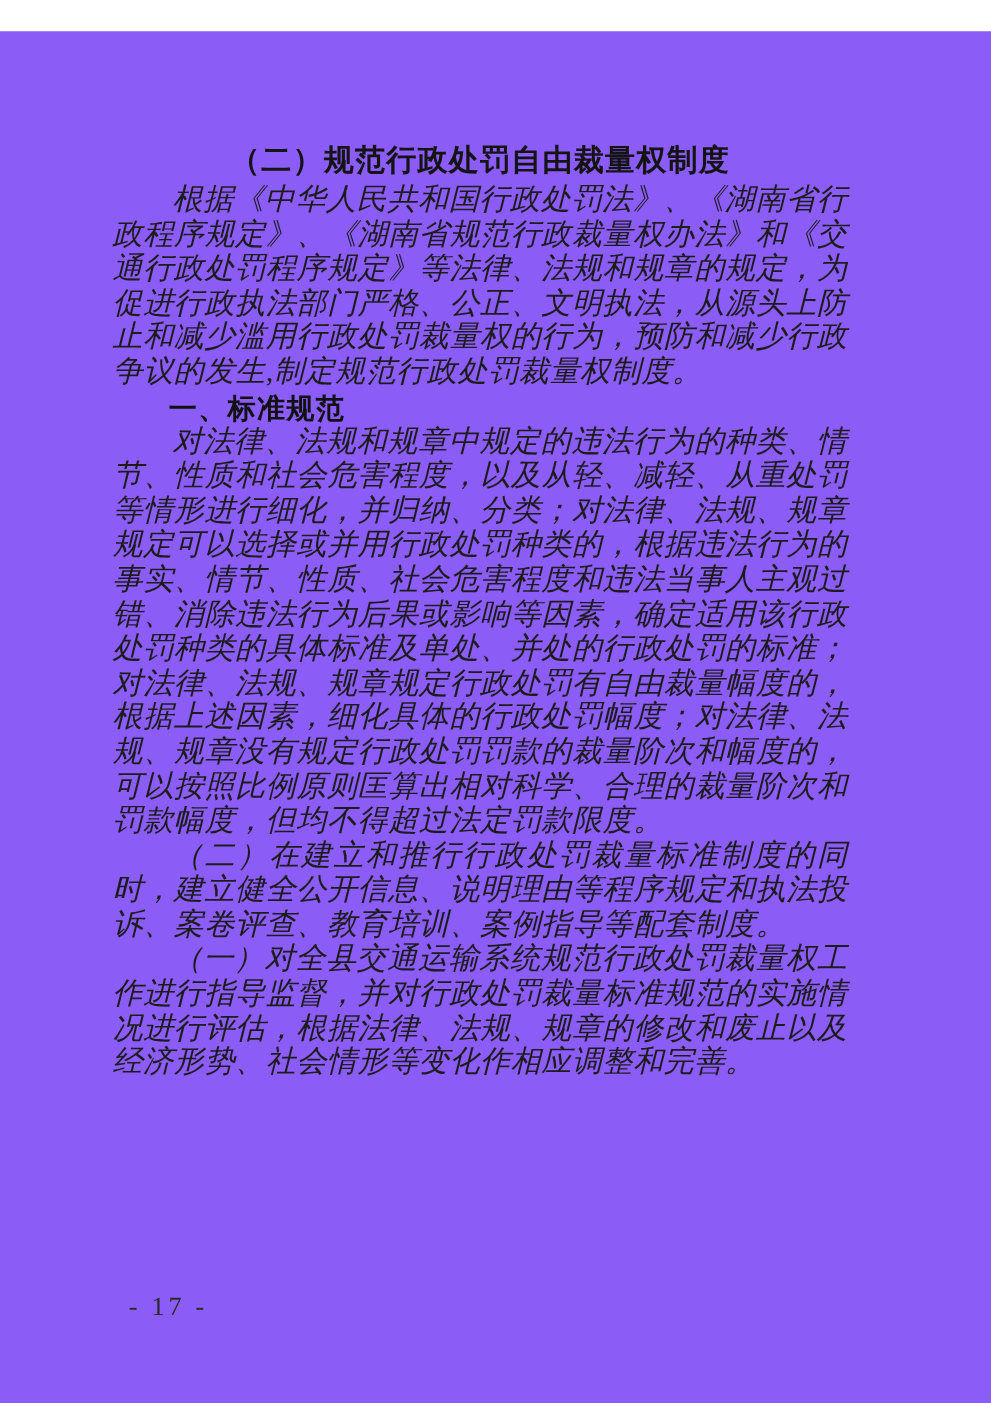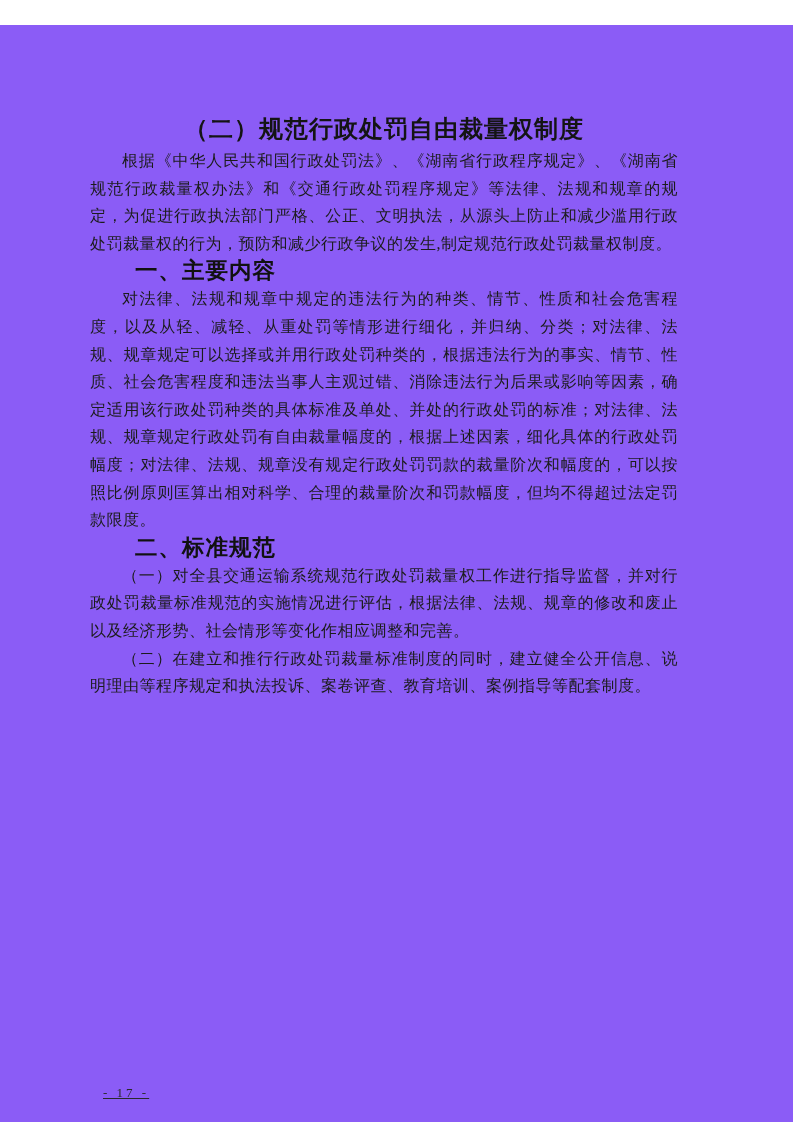--- a/index.html
+++ b/index.html
@@ -27,67 +27,66 @@
     margin: 0 0 2px 0;
     text-align: center;
     font-size: 24px;
     font-weight: bold;
     line-height: 32px;
     color: #141414;
     letter-spacing: 1px;
   }
   .body-para {
     margin: 0;
-    font-size: 16px;
+    font-size: 24px;
     line-height: 27.6px;
     text-align: justify;
     text-justify: inter-character;
     text-indent: 2em;
     color: #1c1c1c;
     letter-spacing: 0.5px;
+    font-style: italic;
   }
   .sec-heading {
     margin: 0;
     font-family: "Liberation Sans", "DejaVu Sans", sans-serif;
     font-size: 22.5px;
     font-weight: bold;
     line-height: 28px;
     text-indent: 2em;
     color: #111111;
     letter-spacing: 1px;
   }
   .page-number {
     position: absolute;
     left: 103px;
-    top: 1060px;
-    font-size: 13px;
+    top: 1008px;
+    font-size: 21px;
     letter-spacing: 3px;
     color: #2a2a2a;
     font-family: "Liberation Serif", "DejaVu Serif", serif;
-    text-decoration: underline;
   }
 </style>
 </head>
 <body>
 
 <div class="page">
   <div class="content">
 
     <h1 class="doc-title">（二）规范行政处罚自由裁量权制度</h1>
 
     <p class="body-para">根据《中华人民共和国行政处罚法》、《湖南省行政程序规定》、《湖南省规范行政裁量权办法》和《交通行政处罚程序规定》等法律、法规和规章的规定，为促进行政执法部门严格、公正、文明执法，从源头上防止和减少滥用行政处罚裁量权的行为，预防和减少行政争议的发生,制定规范行政处罚裁量权制度。</p>
 
-    <h2 class="sec-heading">一、主要内容</h2>
+    <h2 class="sec-heading">一、标准规范</h2>
 
     <p class="body-para">对法律、法规和规章中规定的违法行为的种类、情节、性质和社会危害程度，以及从轻、减轻、从重处罚等情形进行细化，并归纳、分类；对法律、法规、规章规定可以选择或并用行政处罚种类的，根据违法行为的事实、情节、性质、社会危害程度和违法当事人主观过错、消除违法行为后果或影响等因素，确定适用该行政处罚种类的具体标准及单处、并处的行政处罚的标准；对法律、法规、规章规定行政处罚有自由裁量幅度的，根据上述因素，细化具体的行政处罚幅度；对法律、法规、规章没有规定行政处罚罚款的裁量阶次和幅度的，可以按照比例原则匡算出相对科学、合理的裁量阶次和罚款幅度，但均不得超过法定罚款限度。</p>
 
-    <h2 class="sec-heading">二、标准规范</h2>
 
 
 
+    <p class="body-para">（二）在建立和推行行政处罚裁量标准制度的同时，建立健全公开信息、说明理由等程序规定和执法投诉、案卷评查、教育培训、案例指导等配套制度。</p>
+
     <p class="body-para">（一）对全县交通运输系统规范行政处罚裁量权工作进行指导监督，并对行政处罚裁量标准规范的实施情况进行评估，根据法律、法规、规章的修改和废止以及经济形势、社会情形等变化作相应调整和完善。</p>
-
-    <p class="body-para">（二）在建立和推行行政处罚裁量标准制度的同时，建立健全公开信息、说明理由等程序规定和执法投诉、案卷评查、教育培训、案例指导等配套制度。</p>
 
   </div>
 
   <div class="page-number">- 17 -</div>
 </div>
 
 </body></html>

